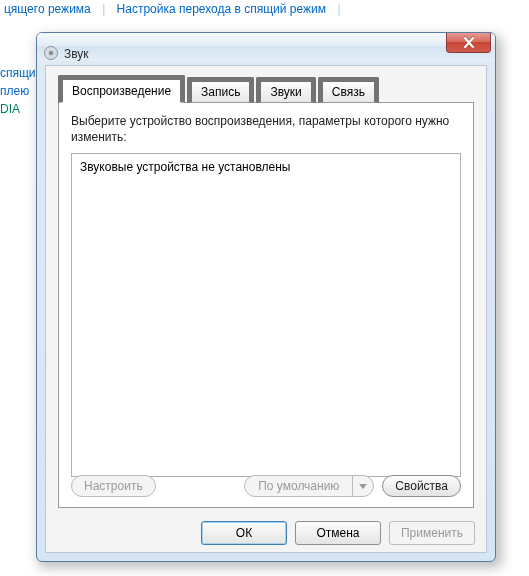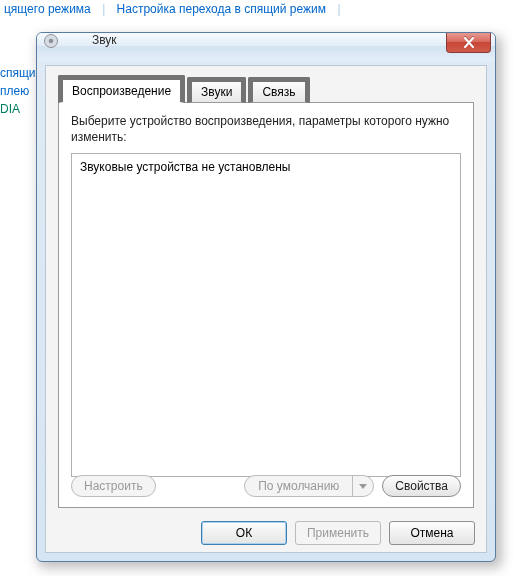--- a/index.html
+++ b/index.html
@@ -33,24 +33,23 @@
     width: 460px; height: 530px;
     border: 1px solid #5a7ca0;
     border-radius: 6px;
     background: linear-gradient(to bottom, #dfeaf5 0%, #d6e5f3 100%);
     overflow: hidden;
   }
   .titlebar {
     height: 28px;
     background: linear-gradient(to bottom, #f6fafd 0%, #e3edf7 45%, #d3e3f1 46%, #e4eef8 100%);
     display: flex;
-    align-items: flex-start;
+    align-items: flex-end;
     padding: 0 2px 0 6px;
     position: relative;
-    gap: 28px;
   }
   .titlebar .icon {
     width: 16px; height: 16px; margin-right: 5px;
     display: inline-flex; align-items: center; justify-content: center;
   }
   .title-text { color: #2a2a2a; font-size: 12px; }
   .close-btn {
     position: absolute;
     right: 4px; top: 0px;
     width: 45px; height: 20px;
@@ -201,20 +200,23 @@
         <path d="M2 1 L10 10 M10 1 L2 10" stroke="#fff" stroke-width="2" stroke-linecap="round"></path>
       </svg>
     </div>
   </div>
 
   <div class="client">
 
     <div class="tabstrip">
       <div class="tab active">
         <span>Воспроизведение</span>
+      </div>
+      <div class="tab">
+        <span>Запись</span>
       </div>
       <div class="tab">
         <span>Звуки</span>
       </div>
       <div class="tab">
         <span>Связь</span>
       </div>
     </div>
 
     <div class="tabpanel">
@@ -240,21 +242,21 @@
         </button>
       </div>
     </div>
 
   </div>
 
   <div class="dialog-buttons">
     <button class="dlg-btn default">
       <span>ОК</span>
     </button>
+    <button class="dlg-btn">
+      <span>Отмена</span>
+    </button>
     <button class="dlg-btn disabled">
       <span>Применить</span>
     </button>
-    <button class="dlg-btn">
-      <span>Отмена</span>
-    </button>
   </div>
 
 </div>
 
 </body></html>

